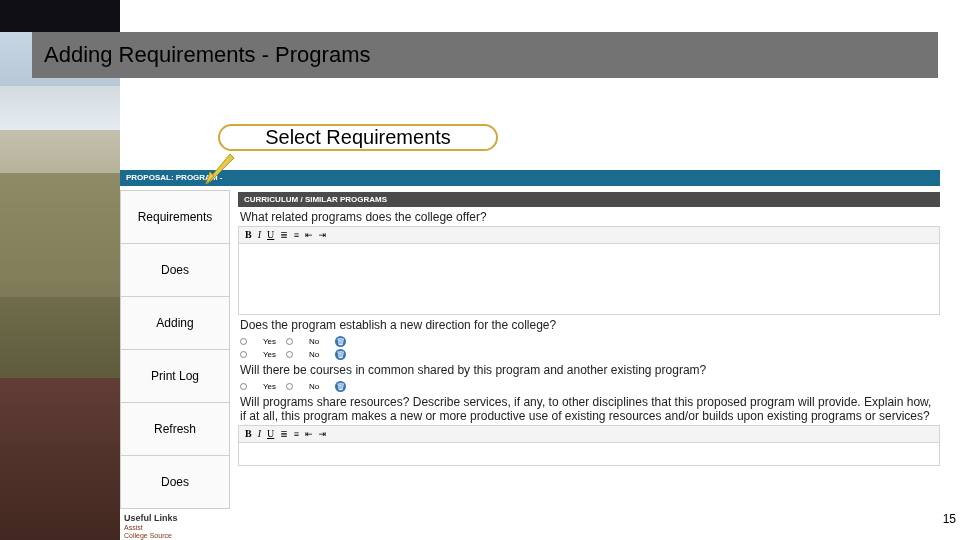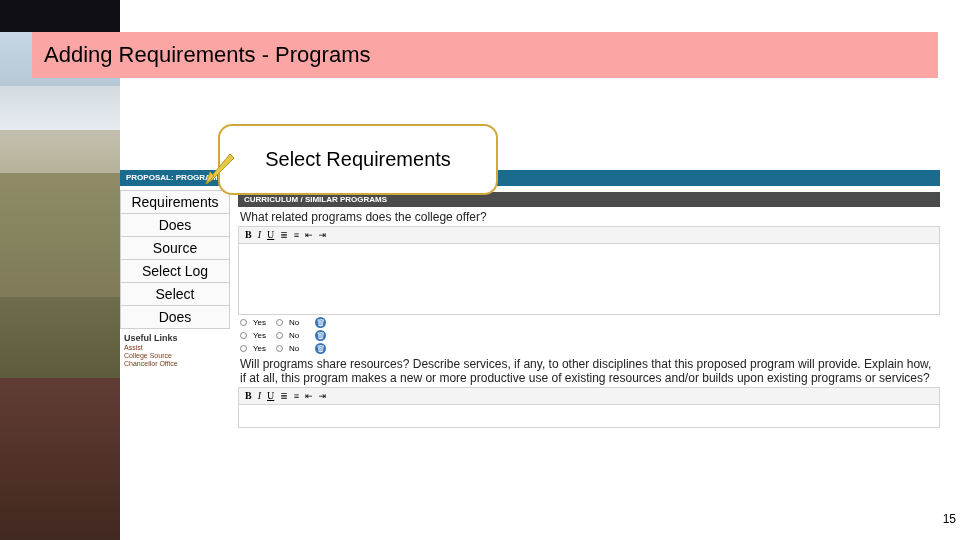--- a/index.html
+++ b/index.html
@@ -25,33 +25,33 @@
         #c4c0ae 24%, #b7b39a 32%,
         #8e8b66 32%, #7f7b58 55%,
         #6f6d4a 55%, #5d5b3c 70%,
         #613d36 70%, #412820 100%);
     z-index: 0;
   }
   .title-band {
     position: absolute;
     left: 32px; right: 22px; top: 32px;
     height: 46px;
-    background: #fca5a5;
+    background: #737373;
     display: flex;
     align-items: center;
     padding-left: 12px;
     color: #000;
     font-size: 22px;
     z-index: 2;
   }
   .callout {
     position: absolute;
     left: 218px; top: 124px;
     width: 280px;
-    padding: 22px 0;
+    padding: 0 0;
     background: #fff;
     border: 2px solid #d0a93a;
     border-radius: 14px;
     text-align: center;
     font-size: 20px;
     z-index: 3;
   }
   .callout-arrow {
     position: absolute;
     left: 202px; top: 150px;
@@ -74,23 +74,23 @@
   }
   .app-body { display: flex; }
   .sidebar {
     width: 110px;
     flex: 0 0 110px;
     padding-top: 4px;
   }
   .sb-item {
     border: 1px solid #cfcfcf;
     border-top: none;
-    padding: 3px 6px;
+    padding: 19px 6px;
     text-align: center;
-    font-size: 14px;
+    font-size: 12px;
     background: #fafafa;
   }
   .sb-item:first-child { border-top: 1px solid #cfcfcf; }
   .useful-links {
     margin-top: 4px;
     padding-left: 4px;
   }
   .useful-links .hdr {
     font-weight: bold;
     font-size: 9px;
@@ -164,21 +164,21 @@
   .radio-row {
     display: flex;
     gap: 10px;
     align-items: center;
     font-size: 8px;
     padding: 2px 2px 0;
   }
   .radio {
     display: inline-flex;
     align-items: center;
-    gap: 6px;
+    gap: 16px;
   }
   .radio .dot {
     width: 7px; height: 7px;
     border: 1px solid #888;
     border-radius: 50%;
     background: #fff;
   }
   .trash-dot {
     width: 11px; height: 11px;
     border-radius: 50%;
@@ -215,23 +215,23 @@
 </svg>
 
 <div class="app">
   <div class="proposal-bar">
     <span>PROPOSAL: PROGRAM -</span>
   </div>
   <div class="app-body">
     <div class="sidebar">
       <div class="sb-item"><span>Requirements</span></div>
       <div class="sb-item"><span>Does</span></div>
-      <div class="sb-item"><span>Source</span></div>
-      <div class="sb-item"><span>Select Log</span></div>
-      <div class="sb-item"><span>Select</span></div>
+      <div class="sb-item"><span>Adding</span></div>
+      <div class="sb-item"><span>Print Log</span></div>
+      <div class="sb-item"><span>Refresh</span></div>
       <div class="sb-item"><span>Does</span></div>
 
       <div class="useful-links">
         <div class="hdr">Useful Links</div>
         <div class="lnk"><span>Assist</span></div>
         <div class="lnk"><span>College Source</span></div>
         <div class="lnk"><span>Chancellor Office</span></div>
       </div>
     </div>
 
@@ -246,20 +246,21 @@
         <span class="tbtn bold">B</span>
         <span class="tbtn ital">I</span>
         <span class="tbtn und">U</span>
         <span class="tbtn icon">≣</span>
         <span class="tbtn icon">≡</span>
         <span class="tbtn icon">⇤</span>
         <span class="tbtn icon">⇥</span>
       </div>
       <div class="editor"></div>
 
+      <div class="question">Does the program establish a new direction for the college?</div>
       <div class="radio-row">
         <span class="radio">
             <span class="dot"></span>
             <span>Yes</span>
           </span>
         <span class="radio">
             <span class="dot"></span>
             <span>No</span>
           </span>
         <span class="trash-dot">
@@ -274,20 +275,21 @@
           </span>
         <span class="radio">
             <span class="dot"></span>
             <span>No</span>
           </span>
         <span class="trash-dot">
             <span>🗑</span>
           </span>
       </div>
 
+      <div class="question">Will there be courses in common shared by this program and another existing program?</div>
       <div class="radio-row">
         <span class="radio">
             <span class="dot"></span>
             <span>Yes</span>
           </span>
         <span class="radio">
             <span class="dot"></span>
             <span>No</span>
           </span>
         <span class="trash-dot">

